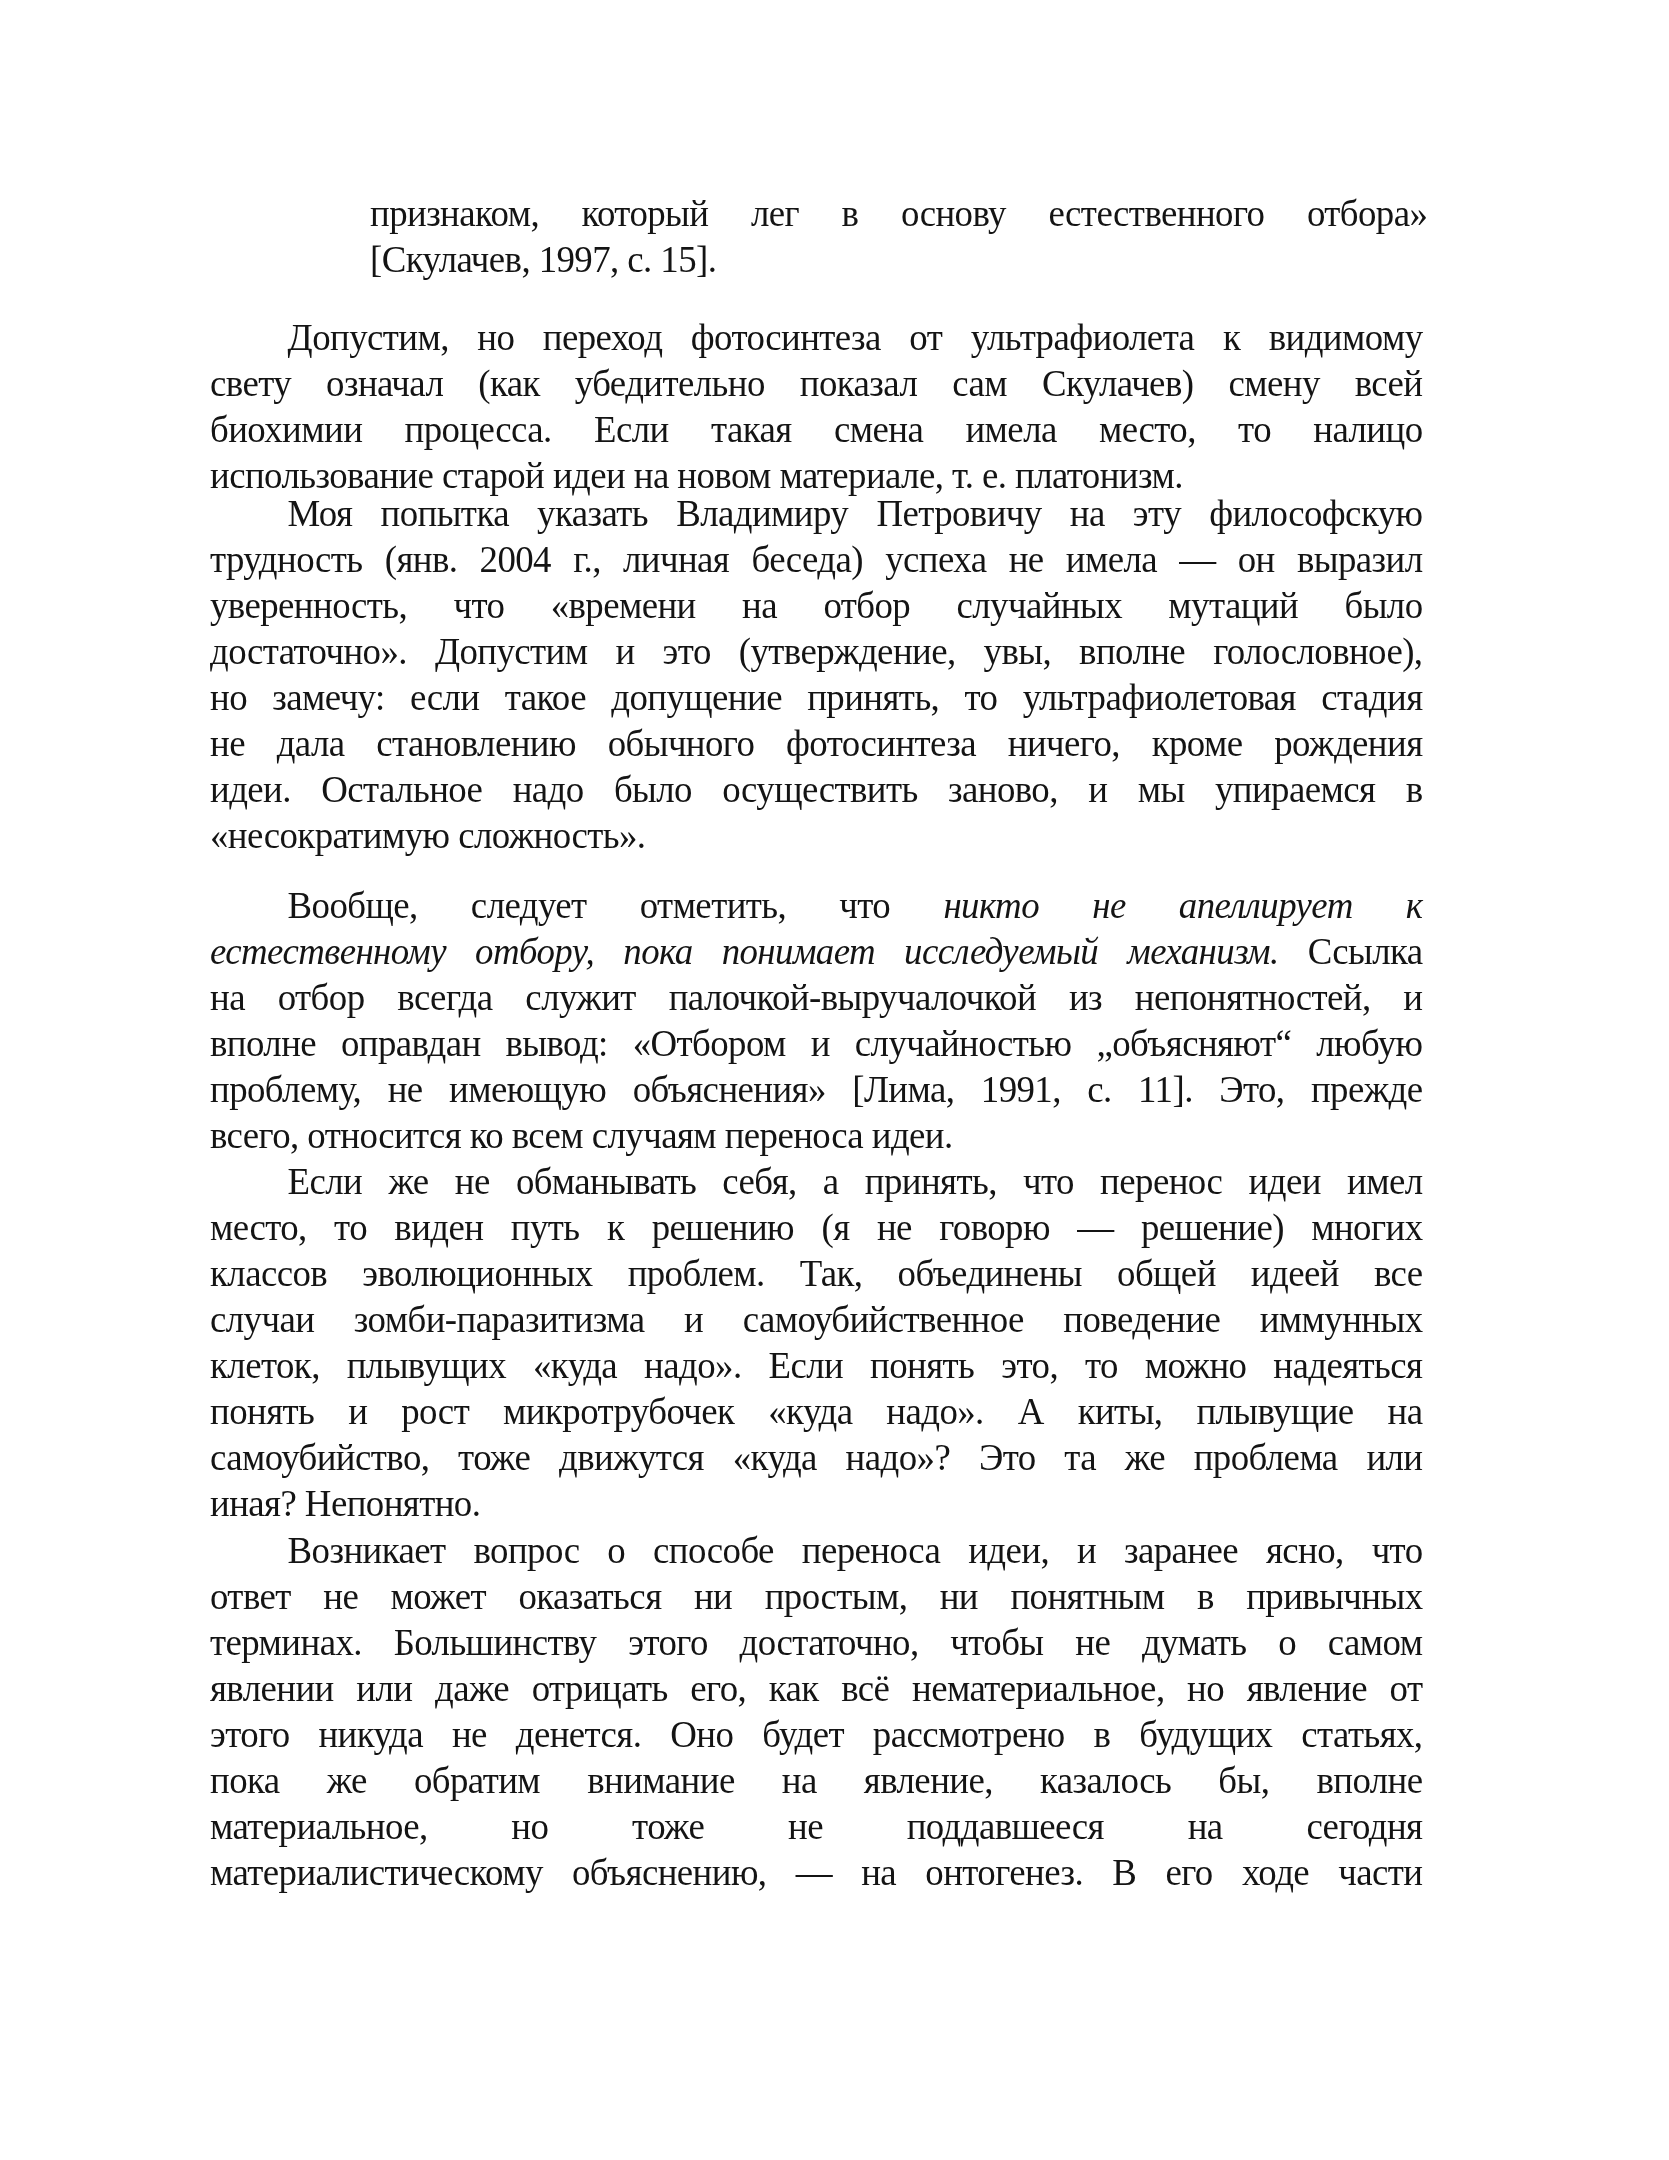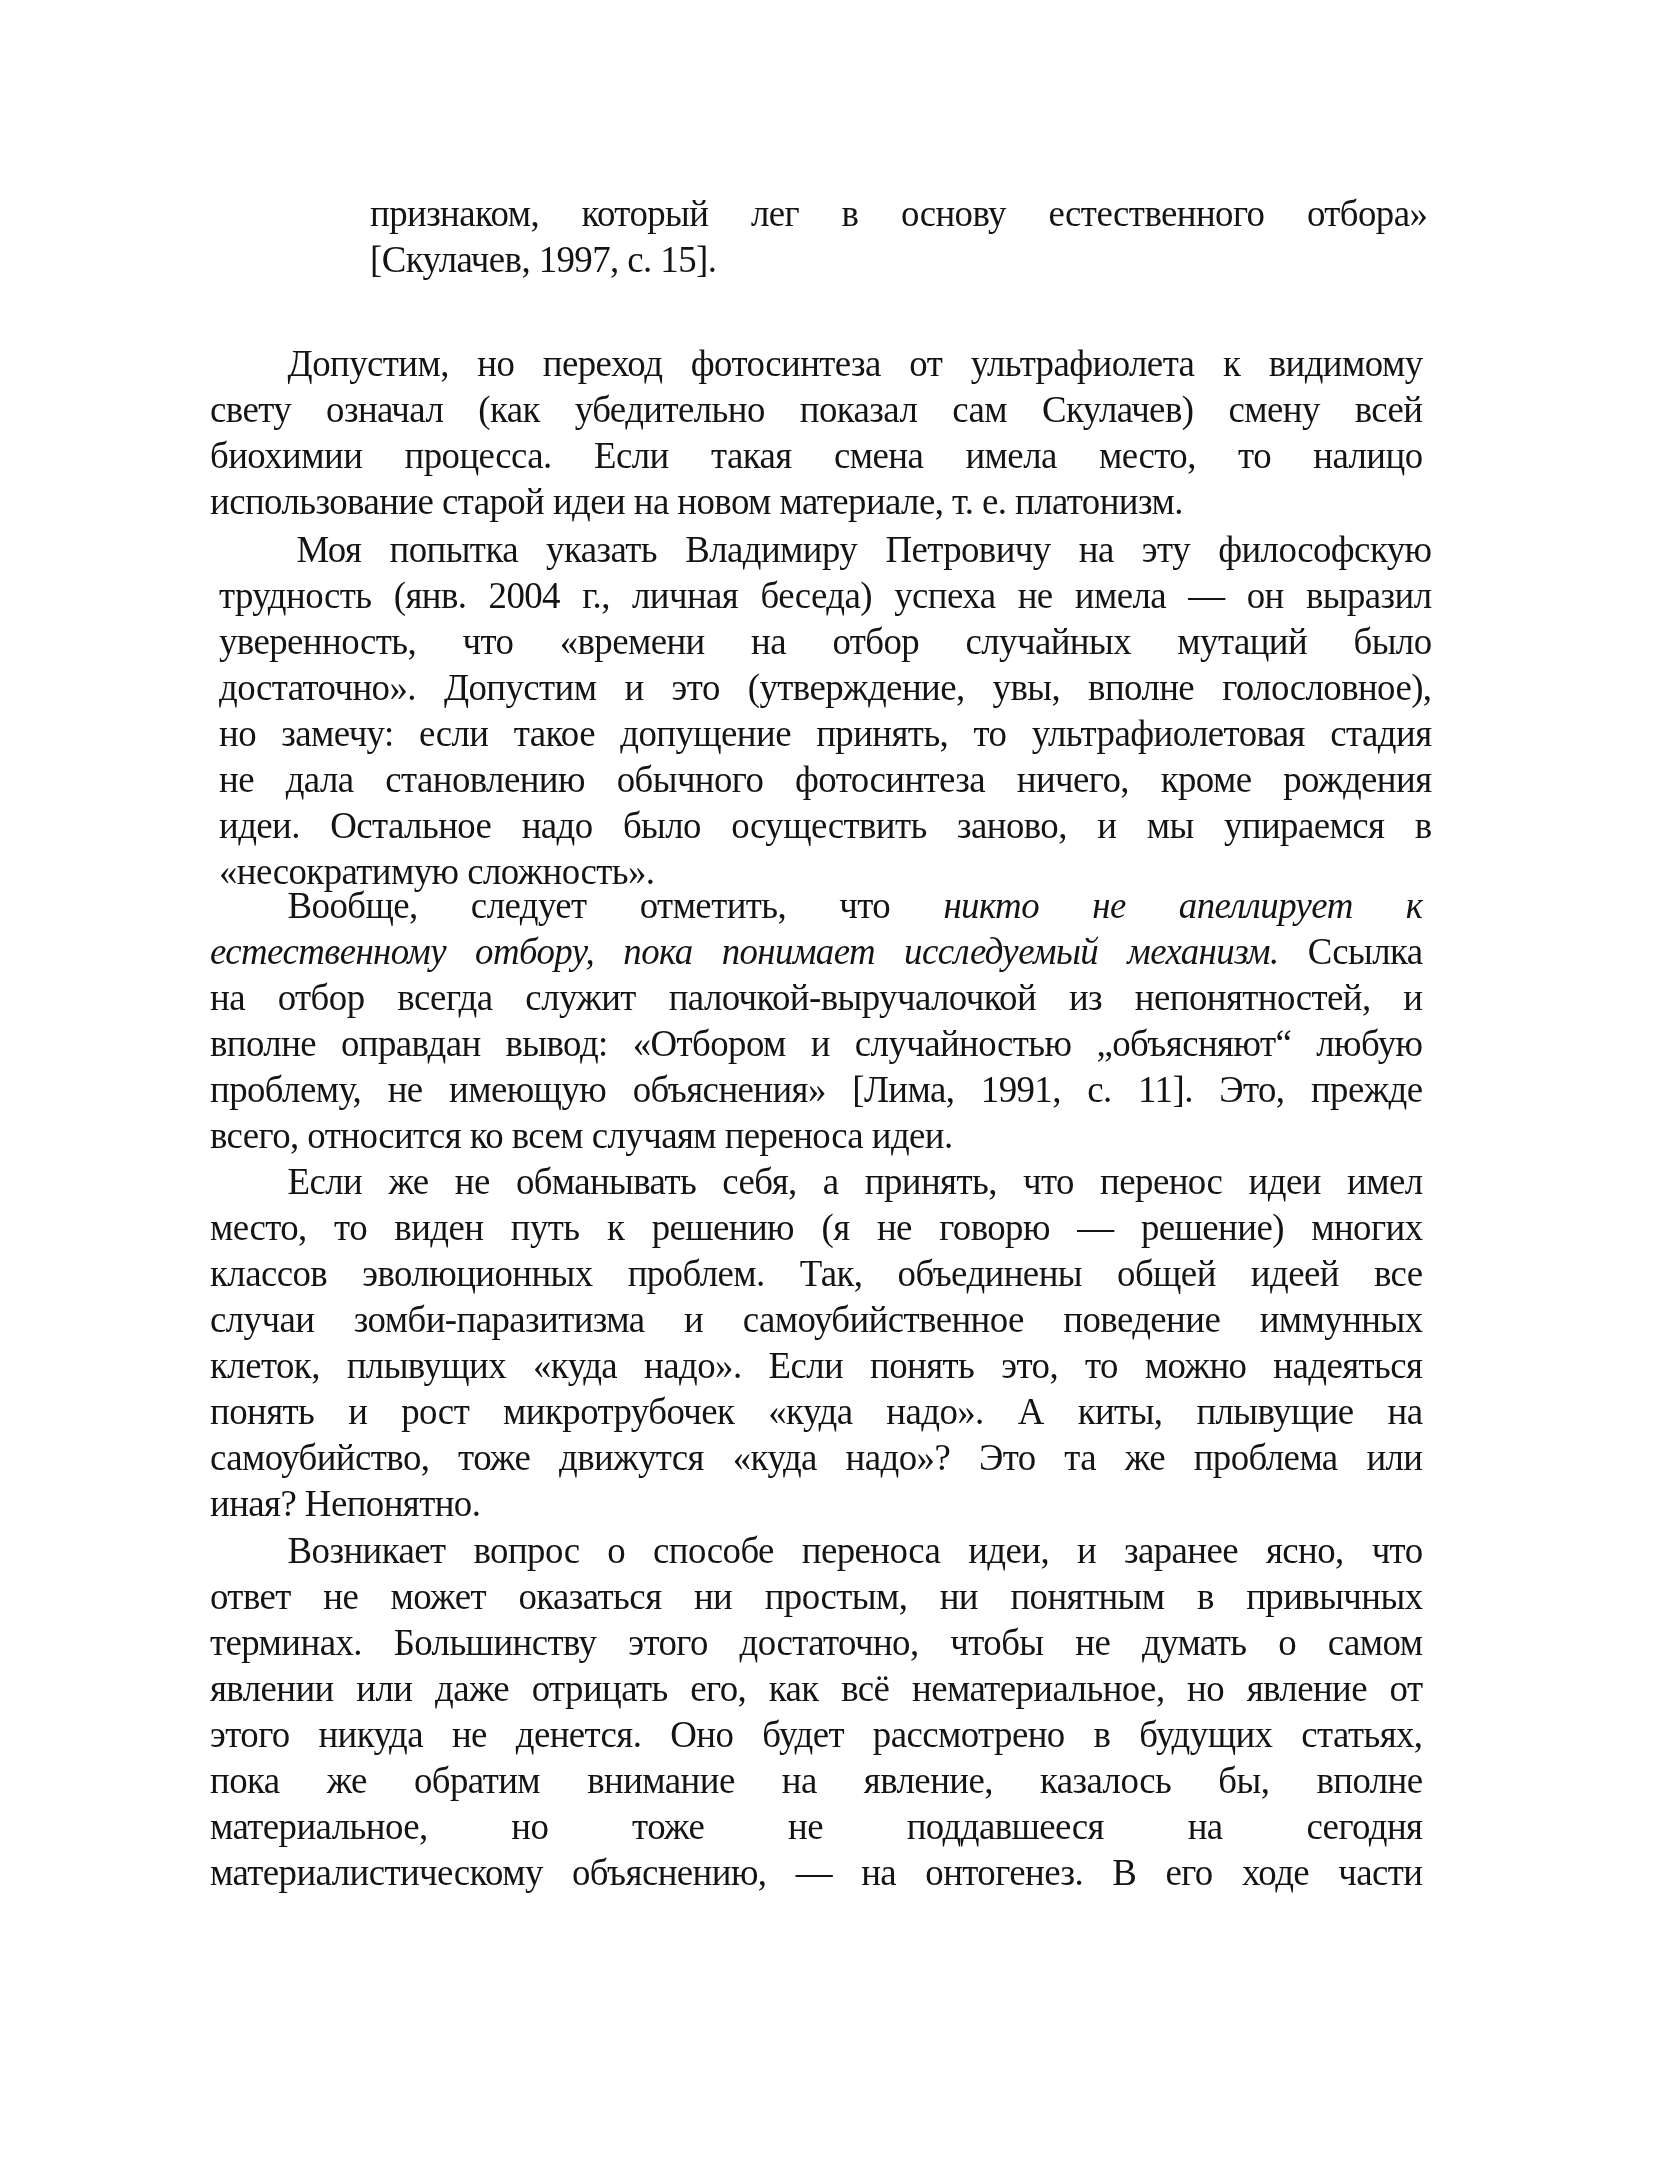--- a/index.html
+++ b/index.html
@@ -57,28 +57,28 @@
 </head>
 <body>
 
 <div class="page">
 
   <div class="block quote-block" style="top:190px;">
     <span class="line">признаком, который лег в основу естественного отбора»</span>
     <span class="line last">[Скулачев, 1997, с. 15].</span>
   </div>
 
-  <div class="block" style="top:340px;">
+  <div class="block" style="top:314px;">
     <span class="line indent">Допустим, но переход фотосинтеза от ультрафиолета к видимому</span>
     <span class="line">свету означал (как убедительно показал сам Скулачев) смену всей</span>
     <span class="line">биохимии процесса. Если такая смена имела место, то налицо</span>
     <span class="line last">использование старой идеи на новом материале, т. е. платонизм.</span>
   </div>
 
-  <div class="block" style="top:526px;margin-left:9px;">
+  <div class="block" style="top:490px;">
     <span class="line indent">Моя попытка указать Владимиру Петровичу на эту философскую</span>
     <span class="line">трудность (янв. 2004 г., личная беседа) успеха не имела — он выразил</span>
     <span class="line">уверенность, что «времени на отбор случайных мутаций было</span>
     <span class="line">достаточно». Допустим и это (утверждение, увы, вполне голословное),</span>
     <span class="line">но замечу: если такое допущение принять, то ультрафиолетовая стадия</span>
     <span class="line">не дала становлению обычного фотосинтеза ничего, кроме рождения</span>
     <span class="line">идеи. Остальное надо было осуществить заново, и мы упираемся в</span>
     <span class="line last">«несократимую сложность».</span>
   </div>
 

